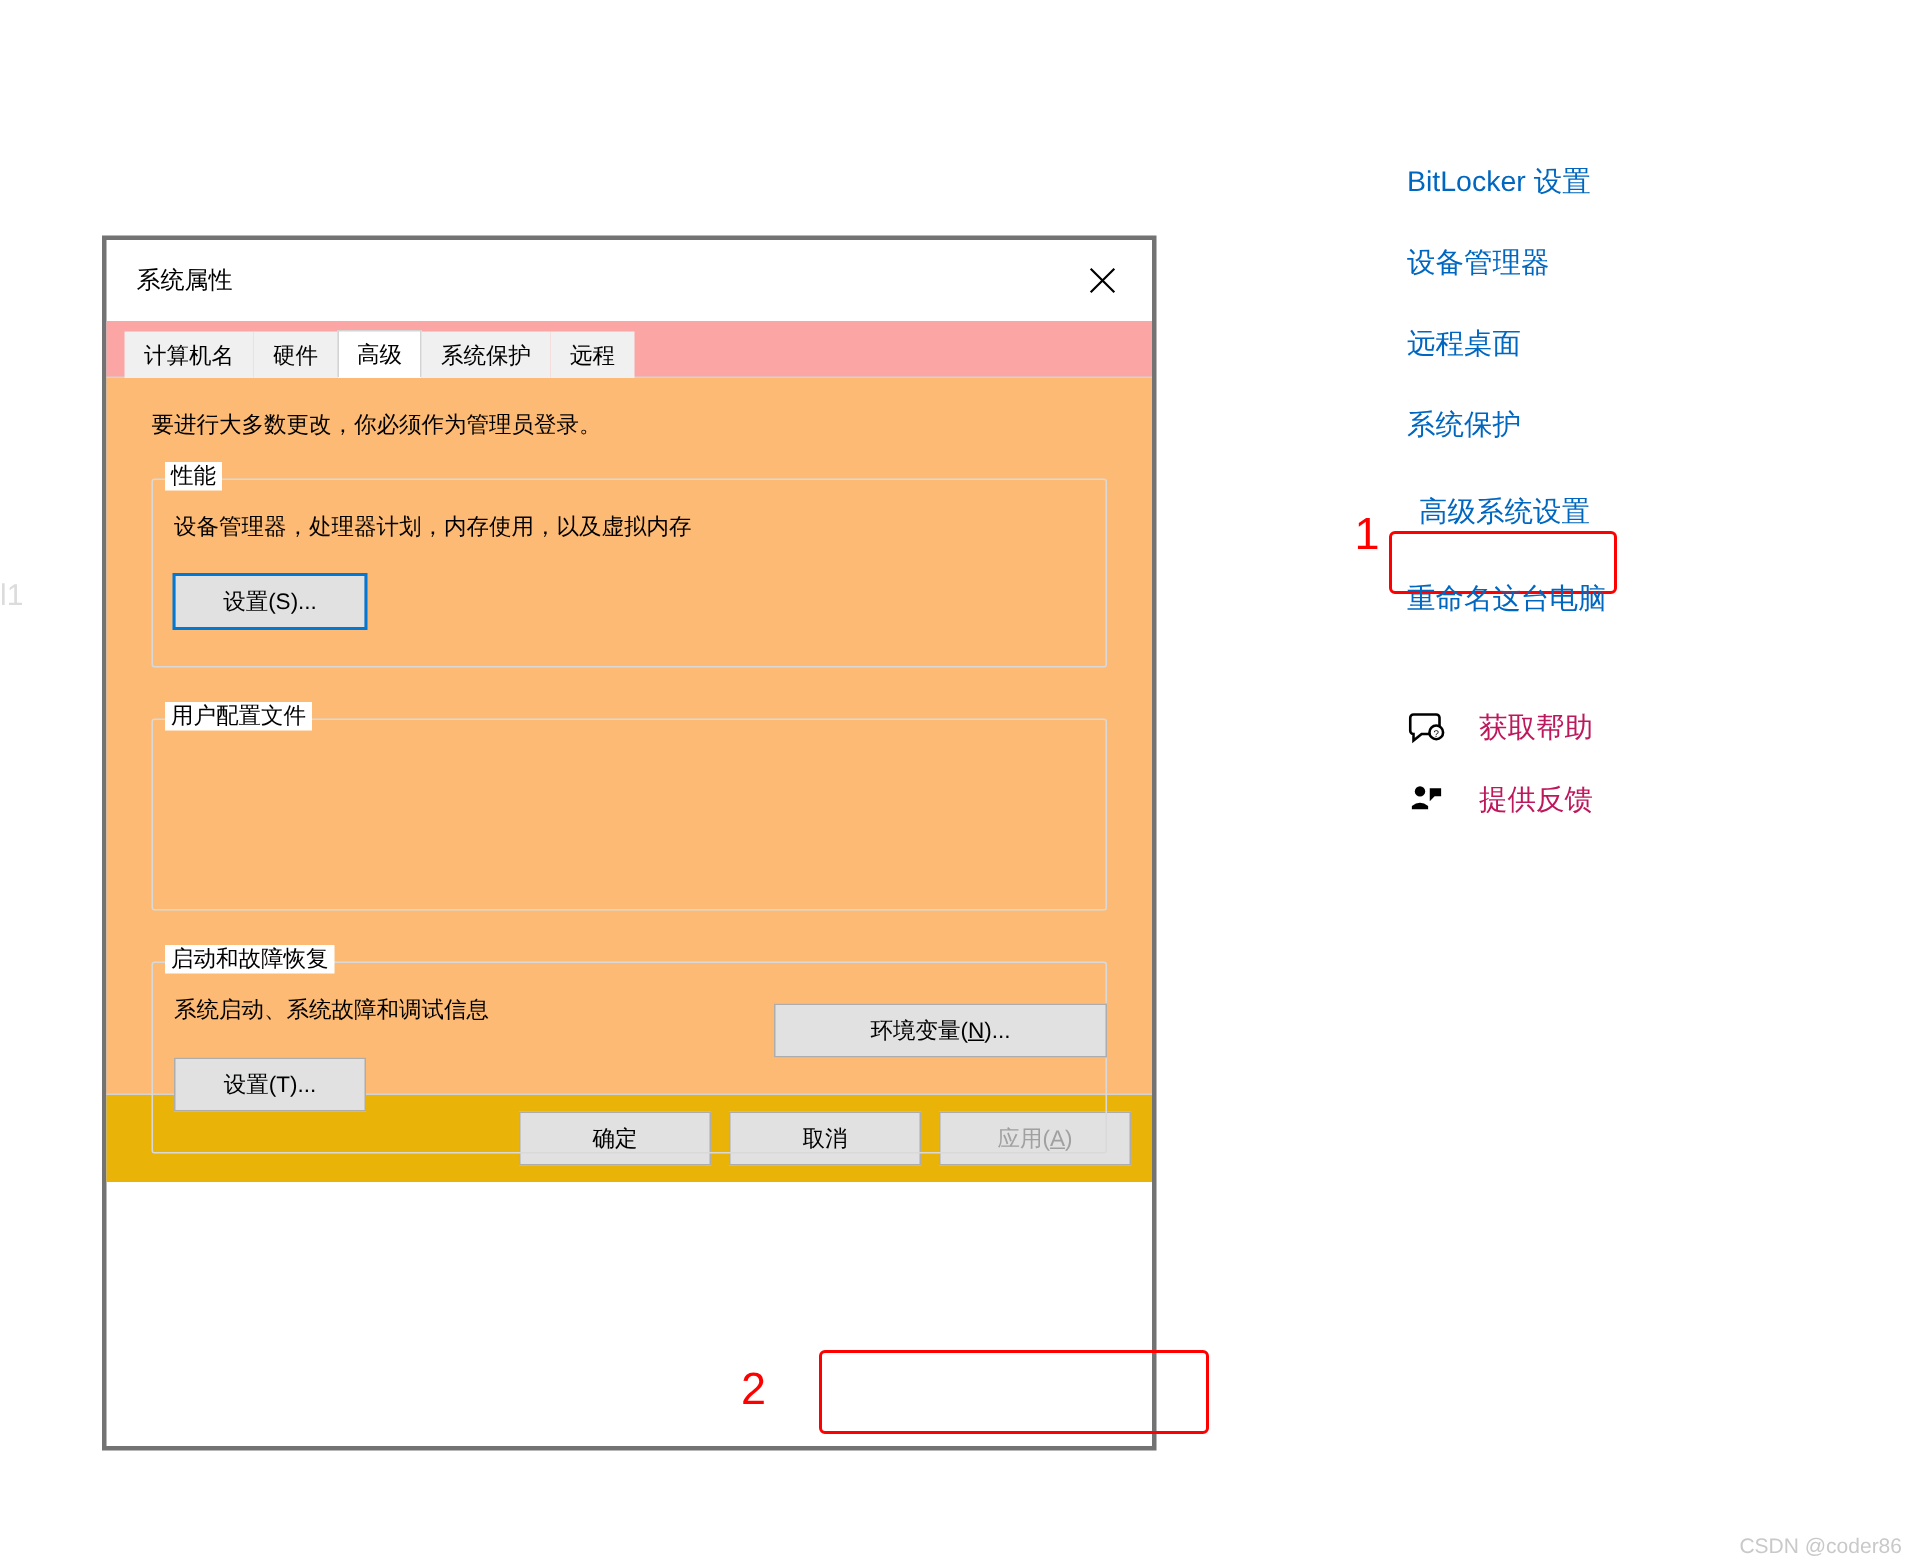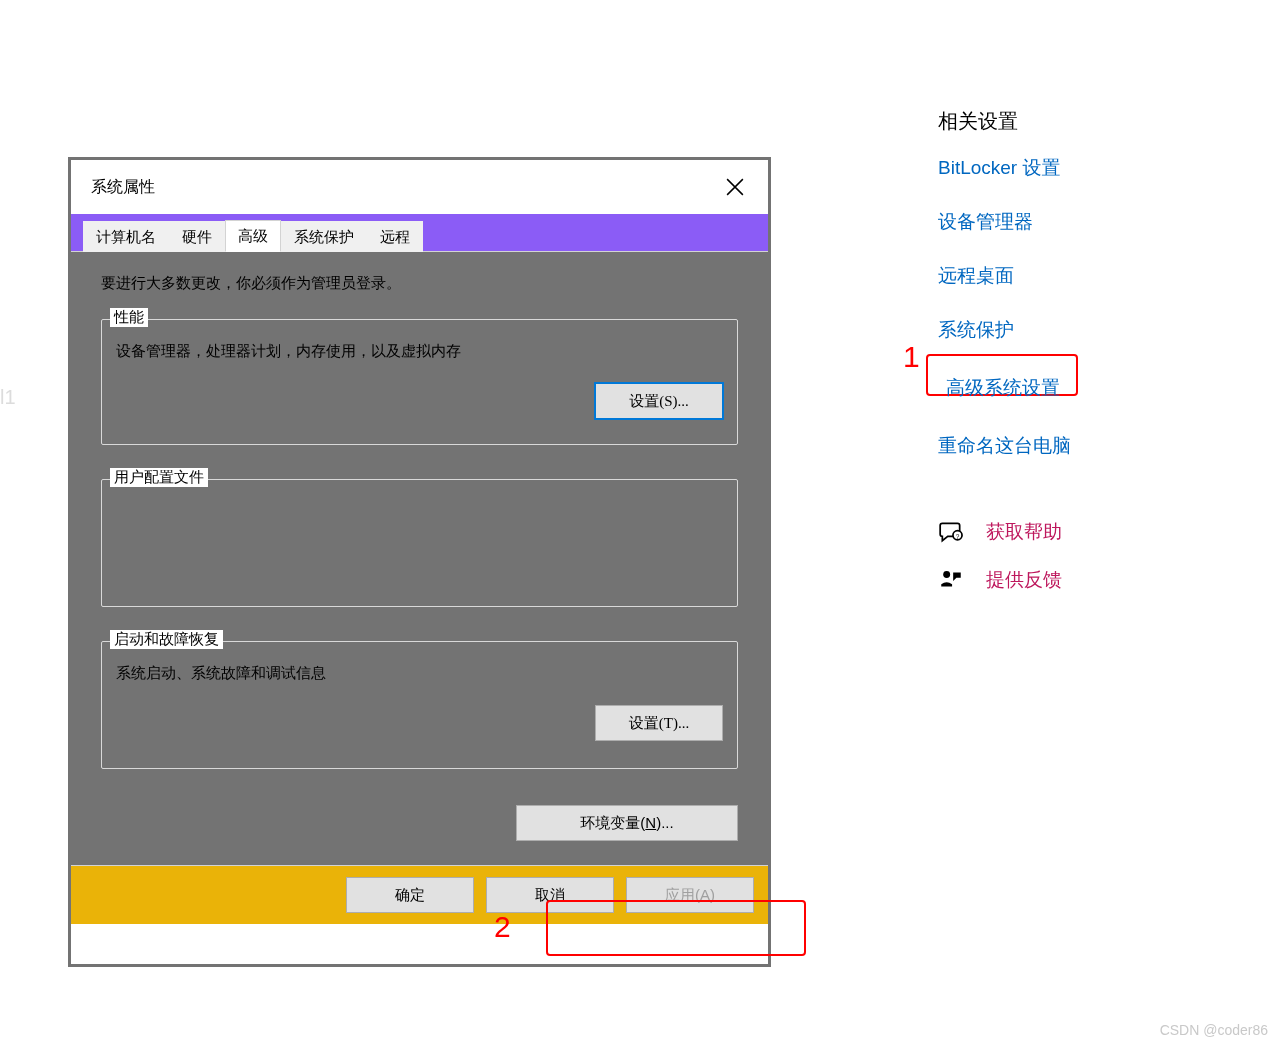--- a/index.html
+++ b/index.html
@@ -36,21 +36,21 @@
     .titlebar .title { font-size: 16px; }
     .close-btn {
       width: 38px; height: 38px;
       display: flex; align-items: center; justify-content: center;
       cursor: pointer;
     }
     .close-btn svg { width: 18px; height: 18px; }
 
     .tab-strip {
       display: flex;
-      background: #8b5cf6;
+      background: #fca5a5;
       border-bottom: 1px solid #d3d3d3;
       padding: 0 12px;
       height: 38px;
       align-items: flex-end;
       text-align: right;
     }
     .tab {
       padding: 6px 12px 5px 12px;
       font-size: 15px;
       border: 1px solid transparent;
@@ -60,46 +60,45 @@
       top: 1px;
       background: #f0f0f0;
     }
     .tab.active {
       background: #fff;
       border-color: #d3d3d3;
       border-bottom: 1px solid #fff;
     }
 
     .tab-body {
-      background: #737373;
+      background: #fdba74;
       padding: 22px 30px 10px 30px;
       border-bottom: 1px solid #d3d3d3;
-      height: 614px;
+      height: 478px;
       position: relative;
     }
     .admin-note { margin-bottom: 26px; }
 
     .groupbox {
       border: 1px solid #d9d9d9;
       border-radius: 2px;
       position: relative;
       margin-bottom: 34px;
-      font-family: Liberation Serif, serif;
     }
     .groupbox .legend {
       position: absolute;
       top: -12px; left: 8px;
       background: #fff;
       padding: 0 4px;
     }
     .groupbox .inner {
       padding: 22px 14px 14px 14px;
     }
     .groupbox .desc { margin-bottom: 22px; }
-    .group-actions { display: flex; justify-content: flex-end; }
+    .group-actions { display: flex; }
 
     .win-btn {
       min-width: 128px;
       height: 36px;
       background: #e1e1e1;
       border: 1px solid #adadad;
       font-family: inherit;
       font-size: 15px;
       padding: 0 12px;
       cursor: pointer;
@@ -240,21 +239,20 @@
   </div>
 </div>
 
 <div class="anno-num" style="left:903px; top:340px;">1</div>
 <div class="anno-box" style="left:926px; top:354px; width:152px; height:42px;"></div>
 
 <div class="anno-num" style="left:494px; top:910px;">2</div>
 <div class="anno-box" style="left:546px; top:900px; width:260px; height:56px;"></div>
 
 <div class="related">
-  <div class="related-title">相关设置</div>
   <div class="related-link">BitLocker 设置</div>
   <div class="related-link">设备管理器</div>
   <div class="related-link">远程桌面</div>
   <div class="related-link">系统保护</div>
   <div class="related-link"><span class="related-link-pad">高级系统设置</span></div>
   <div class="related-link" style="margin-bottom:60px;">重命名这台电脑</div>
 
   <div class="help-row">
     <svg class="help-icon" viewBox="0 0 24 24">
       <path d="M4 4 h14 a2 2 0 0 1 2 2 v8 a2 2 0 0 1 -2 2 h-9 l-5 4 v-4 a2 2 0 0 1 -2 -2 v-8 a2 2 0 0 1 2 -2 z" fill="none" stroke="#000" stroke-width="1.6"></path>

